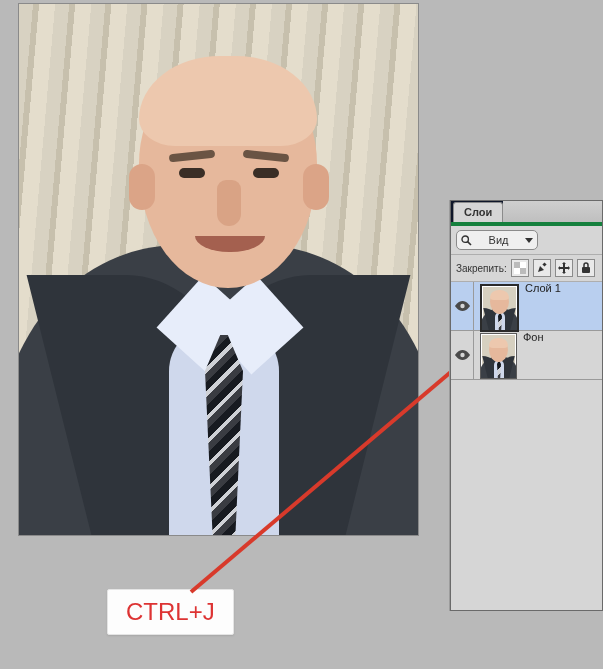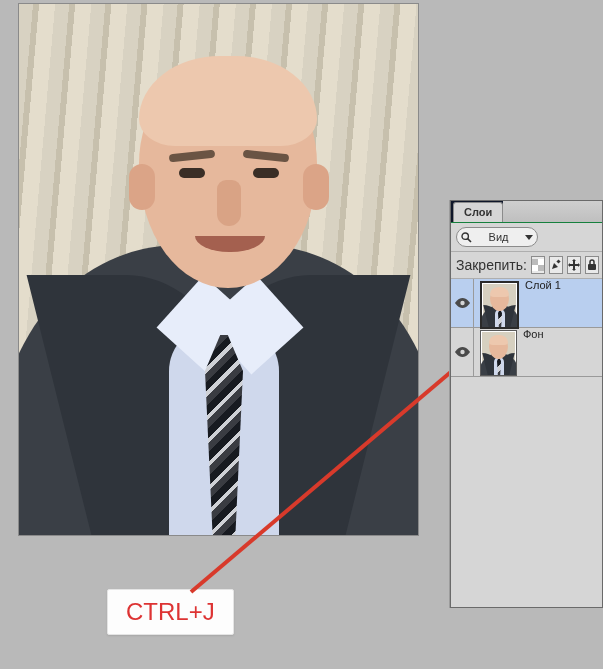--- a/index.html
+++ b/index.html
@@ -39,29 +39,29 @@
   .mini .shirt{left:13px;bottom:0;width:10px;height:18px;border-radius:5px 5px 0 0}
   .mini .tie{left:16px;bottom:0;width:4px;height:17px}
   .mini{background:#d6d0c0}
 
   
   .shortcut-box{position:absolute;left:100px;top:589px;background:#fdfdfd;border:1px solid #e4e4e4;border-radius:2px;padding:10px 18px;font:24px/1 Arial,sans-serif;color:#d33;box-shadow:0 1px 2px rgba(0,0,0,.1)}
   .arrow{position:absolute;left:150px;top:200px;width:420px;height:420px;pointer-events:none}
 
   
   .panel{position:absolute;right:0;top:200px;width:151px;border:1px solid #6a6a6a;background:#d6d6d6;box-shadow:-1px 0 0 #9c9c9c}
-  .tabbar{display:flex;background:#0f172a;border-bottom:1px solid #15803d;height:21px}
+  .tabbar{display:flex;background:#0f172a;border-bottom:4px solid #15803d;height:21px}
   .tab{padding:3px 10px 0;border:1px solid #8b8b8b;border-bottom:none;background:#d6d6d6;margin-top:1px;margin-left:2px;border-radius:3px 3px 0 0;font-weight:bold;color:#333}
   .tabrest{flex:1;background:linear-gradient(#cfcfcf,#bfbfbf)}
   .filter-row,.blend-row,.lock-row{display:flex;align-items:center;padding:4px 5px;border-bottom:1px solid #aeaeae;background:#d6d6d6;gap:4px}
-  .combo{flex:0 0 auto;height:18px;border:1px solid #8b8b8b;background:#efefef;border-radius:10px;display:flex;align-items:center;padding:0 4px;gap:4px}
+  .combo{flex:0 0 auto;height:18px;border:1px solid #8b8b8b;background:#efefef;border-radius:5px;display:flex;align-items:center;padding:0 4px;gap:4px}
   .combo .caret{width:0;height:0;border-left:4px solid transparent;border-right:4px solid transparent;border-top:5px solid #333}
   .combo.filter{width:72px;justify-content:space-between}
   .combo.blend{width:80px;justify-content:space-between}
-  .lock-row{font-size:14px;color:#333}
+  .lock-row{font-size:10px;color:#333}
   .lock-row .cell{width:16px;height:16px;border:1px solid #8b8b8b;background:#e9e9e9;display:flex;align-items:center;justify-content:center}
   .lock-row svg{width:12px;height:12px}
   .layer{display:flex;align-items:flex-start;height:48px;border-bottom:1px solid #9a9a9a;background:#d6d6d6}
   .layer.sel{background:#b9cfef}
   .vis{width:22px;height:48px;border-right:1px solid #9a9a9a;display:flex;align-items:center;justify-content:center}
   .vis svg{width:15px;height:10px}
   .thumb{width:35px;height:44px;margin:2px 6px;border:1px solid #5a5a5a;box-shadow:0 0 0 1px #fff inset;position:relative;overflow:hidden}
   .layer.sel .thumb{border:2px solid #2a2a2a}
   .lname{flex:1;font-size:11px;color:#222}
   .panel-footer{height:230px;background:#d6d6d6}

